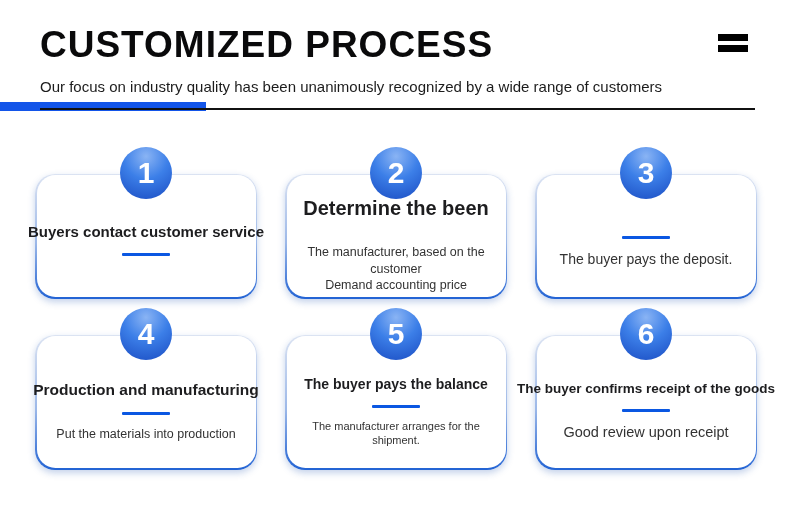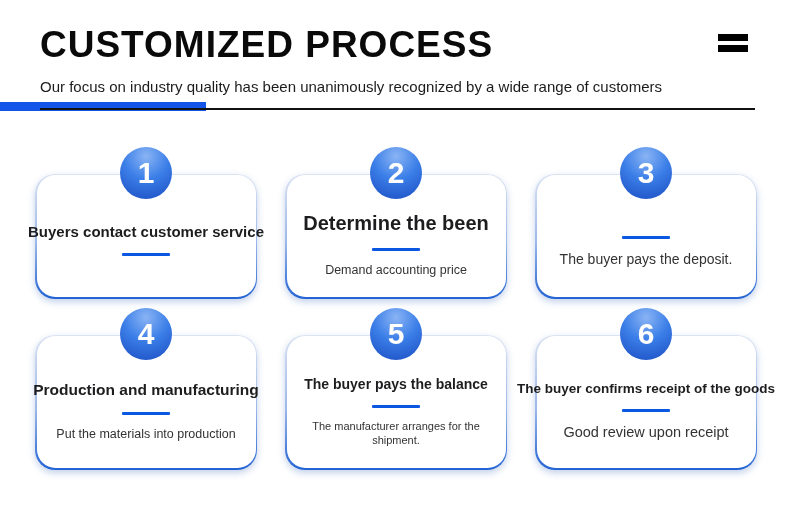--- a/index.html
+++ b/index.html
@@ -153,20 +153,21 @@
         <div class="divider"></div>
       </div>
     </div>
 
     <div class="card row1">
       <div class="badge">2</div>
       <div class="card-inner">
         <div class="card-title t2">Determine the been</div>
         <div class="divider"></div>
         <div class="card-desc d2">
+          <span>The manufacturer, based on the customer</span>
           <span>Demand accounting price</span>
         </div>
       </div>
     </div>
 
     <div class="card row1">
       <div class="badge">3</div>
       <div class="card-inner">
         <div class="divider"></div>
         <div class="card-desc d3">

